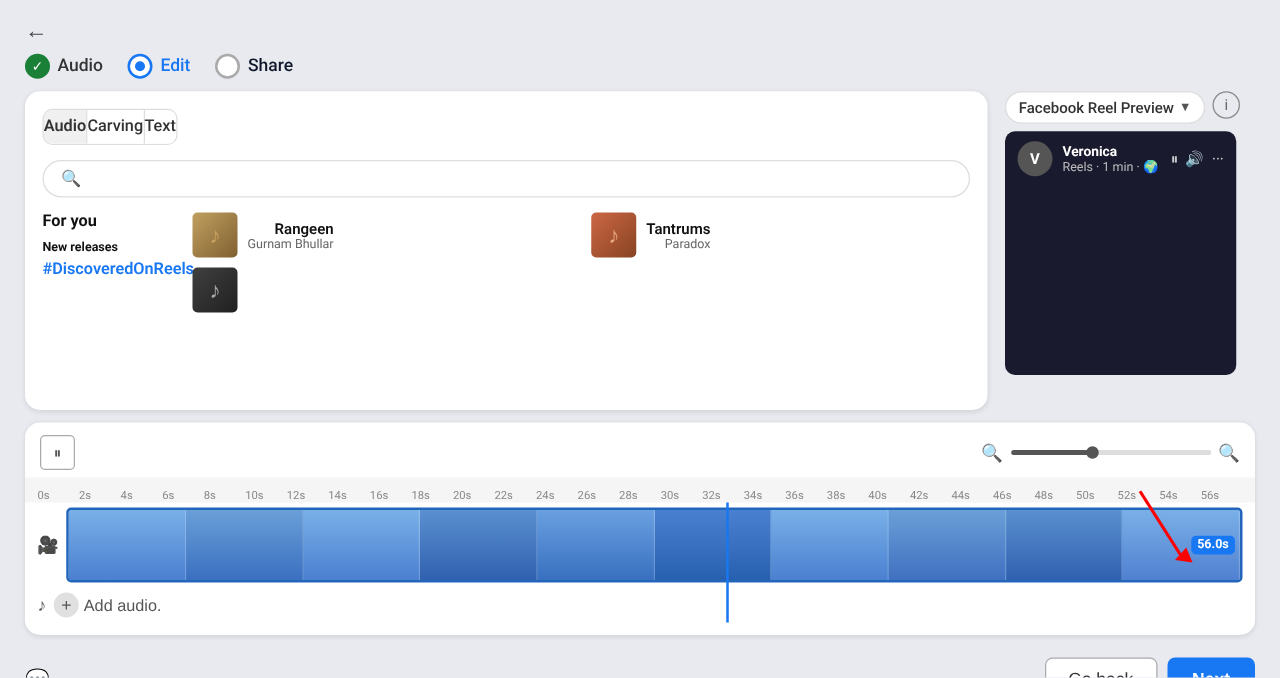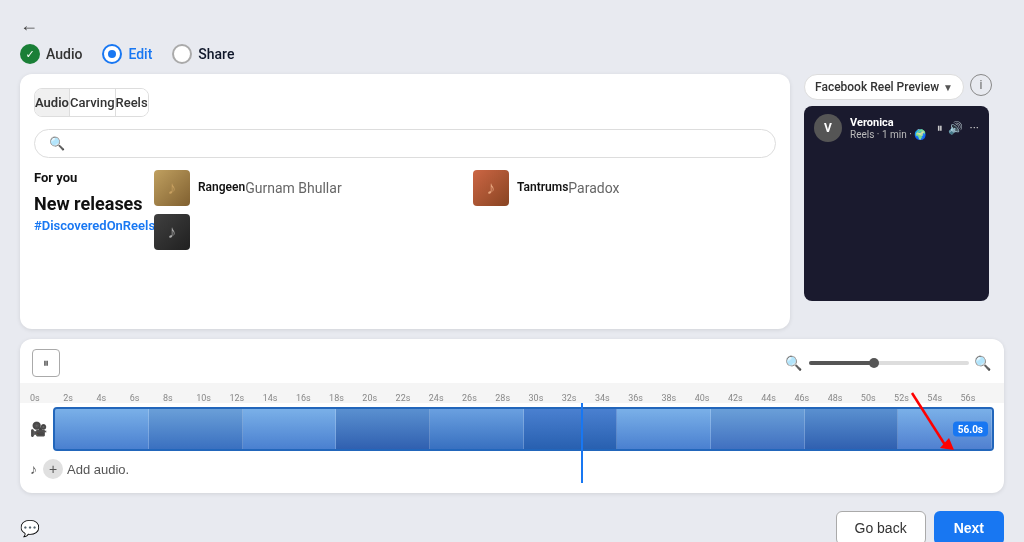--- a/index.html
+++ b/index.html
@@ -144,21 +144,21 @@
     
     .audio-section { display: flex; gap: 10px; }
     .audio-left { width: 110px; }
     .section-label {
       font-size: 13px;
       font-weight: 700;
       color: #111;
       margin-bottom: 4px;
     }
     .section-label-2 {
-      font-size: 18px;
+      font-size: 10px;
       font-weight: 700;
       color: #111;
       margin-top: 8px;
       margin-bottom: 4px;
     }
     .link-tag {
       font-size: 13px;
       color: #1877f2;
       font-weight: 600;
       cursor: pointer;
@@ -193,23 +193,23 @@
     }
     .audio-thumb-rangeen {
       background: linear-gradient(135deg, #c0a060, #806030);
     }
     .audio-thumb-tantrums {
       background: linear-gradient(135deg, #cc6644, #884422);
     }
     .audio-thumb-don {
       background: linear-gradient(135deg, #404040, #202020);
     }
-    .audio-info { display: flex; flex-direction: row; text-align: right; }
+    .audio-info { display: flex; flex-direction: column; text-align: right; }
     .audio-name { font-size: 12px; font-weight: 600; color: #111; }
-    .audio-artist { font-size: 14px; color: #666; }
+    .audio-artist { font-size: 10px; color: #666; }
 
     
     .right-panel {
       width: 200px;
       display: flex;
       flex-direction: column;
       align-items: flex-start;
       gap: 6px;
     }
     .preview-dropdown {
@@ -369,21 +369,21 @@
 
     
     .video-strip-row {
       display: flex;
       align-items: center;
       padding: 4px 10px;
     }
     .video-icon { color: #555; font-size: 14px; margin-right: 6px; }
     .video-strip {
       flex: 1;
-      height: 44px;
+      height: 60px;
       background: linear-gradient(90deg, #4a90d9, #5a9fe9);
       border-radius: 4px;
       border: 2px solid #2266bb;
       display: flex;
       align-items: flex-end;
       overflow: hidden;
       position: relative;
     }
     .video-strip-inner {
       display: flex;
@@ -517,21 +517,21 @@
   </div>
 </div>
 
 <div class="main-area">
 
   <div class="left-panel">
 
     <div class="tabs">
       <div class="tab active">Audio</div>
       <div class="tab">Carving</div>
-      <div class="tab">Reels</div>
+      <div class="tab">Text</div>
     </div>
 
     <div class="search-box">
       <span class="search-icon">🔍</span>
     </div>
 
     <div class="audio-section">
       <div class="audio-left">
         <div class="section-label">For you</div>
         <div class="section-label-2">New releases</div>

